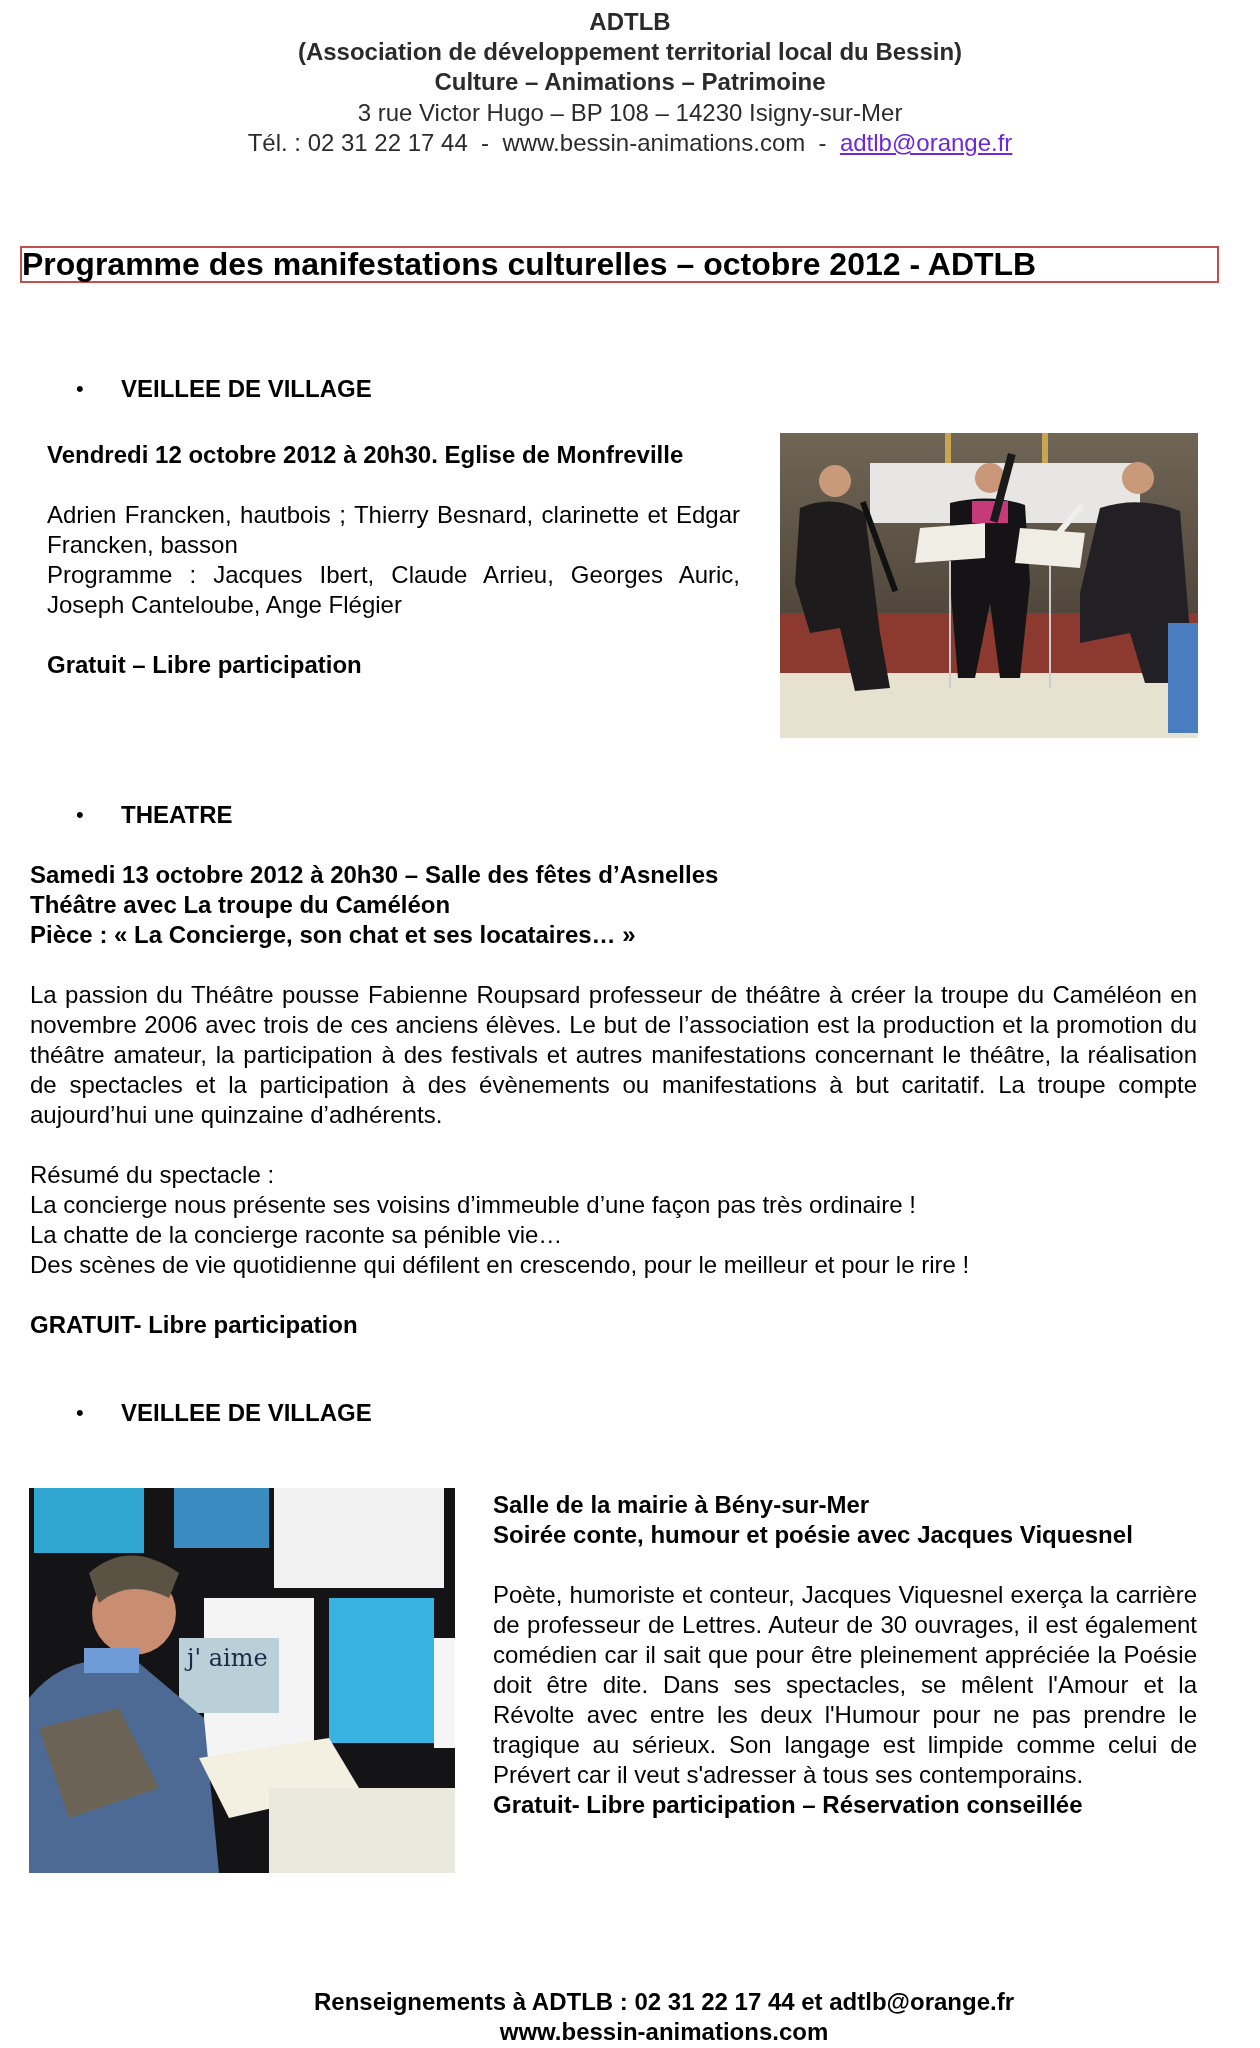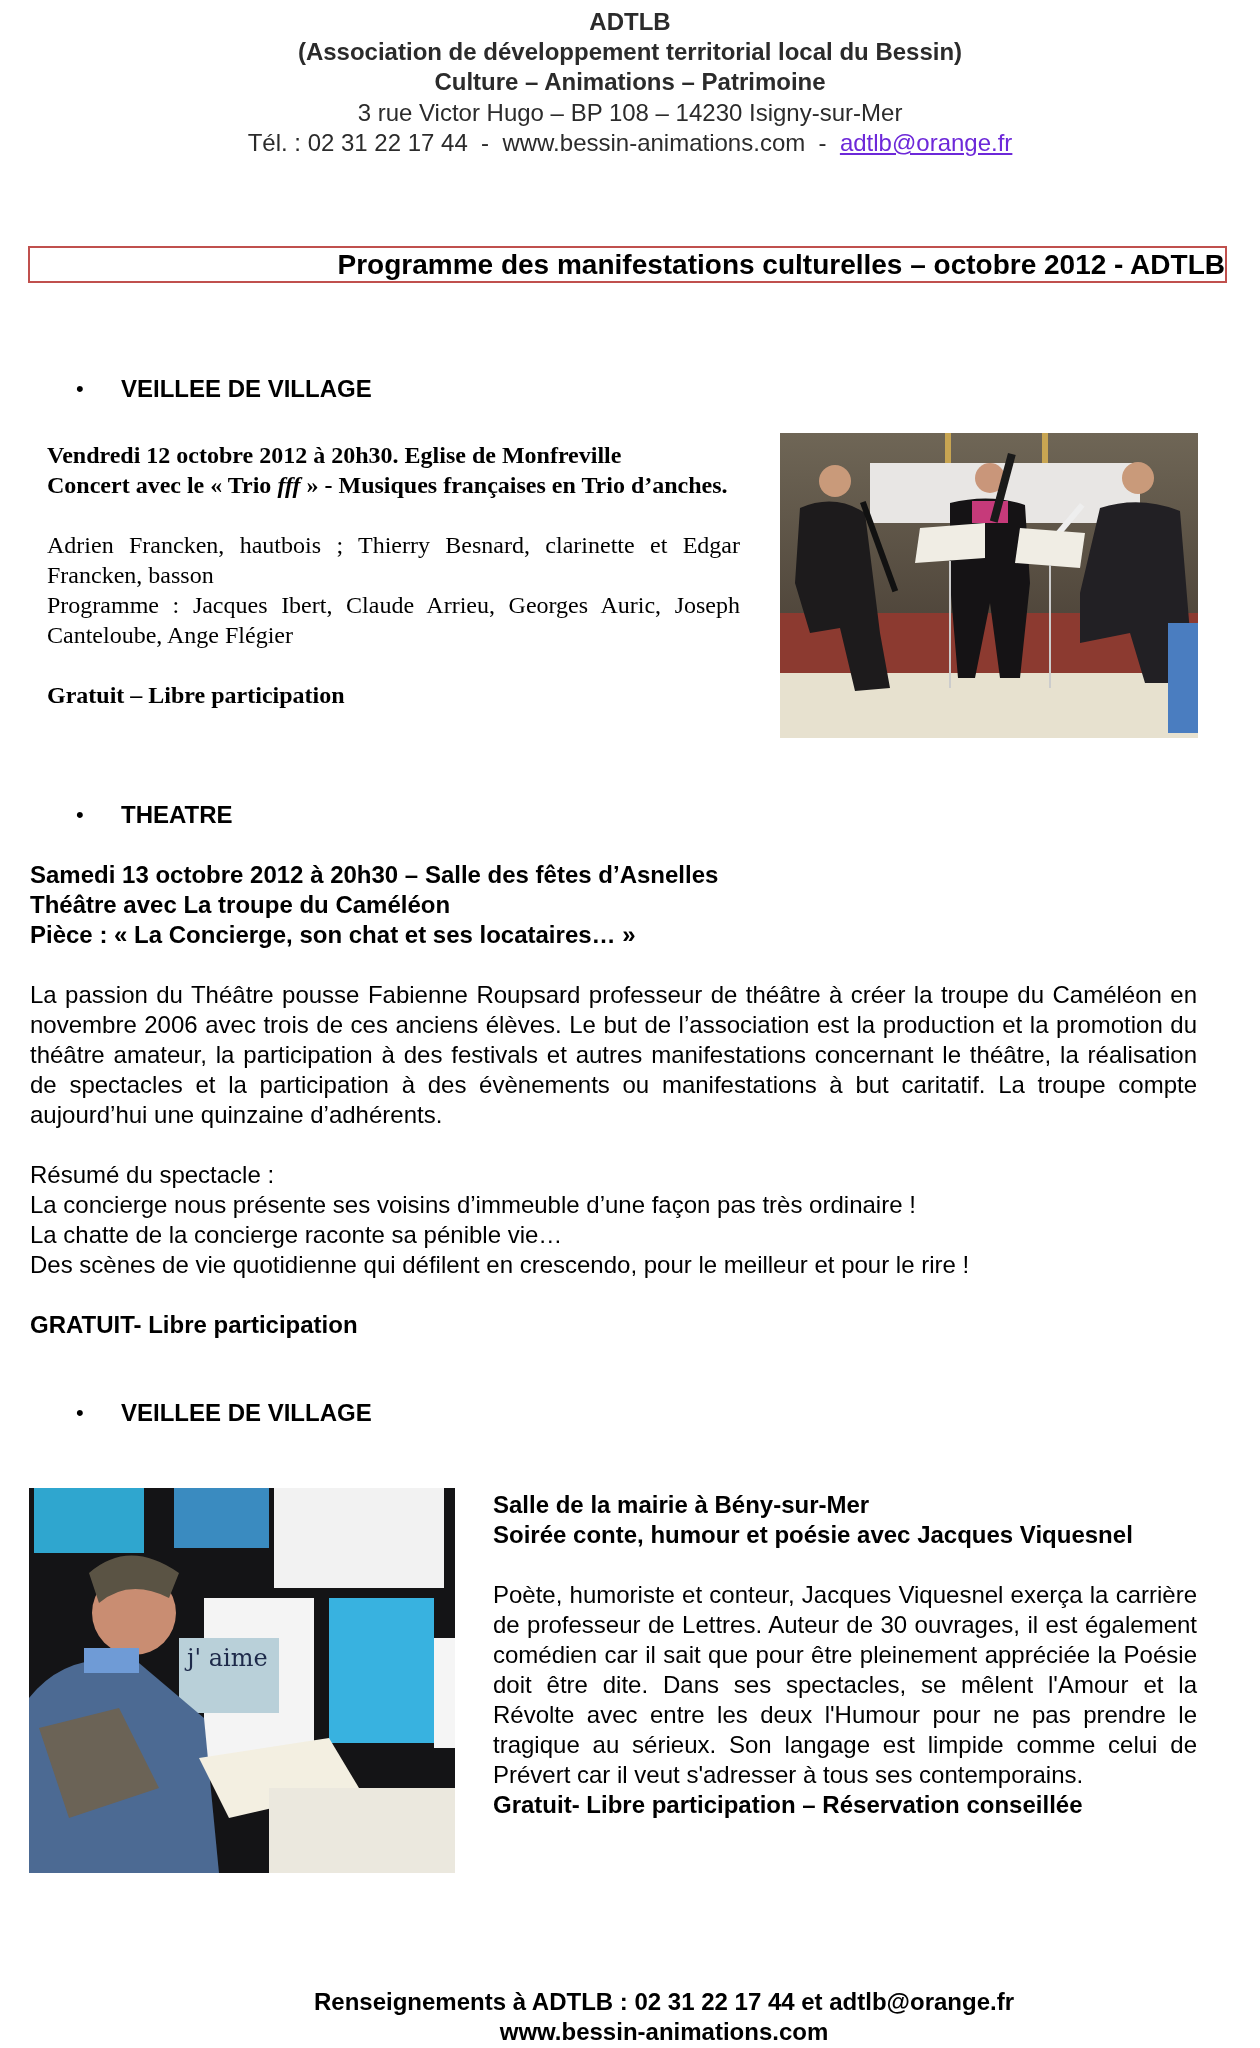--- a/index.html
+++ b/index.html
@@ -2,22 +2,22 @@
 <html><head>
 <meta charset="utf-8">
 <style>
   html, body { margin: 0; padding: 0; background: #ffffff; }
   body { width: 1260px; height: 2048px; position: relative; overflow: hidden;
          font-family: "Liberation Sans", "DejaVu Sans", sans-serif; color: #000; }
   .abs { position: absolute; }
   .hdr { left: 0; width: 1260px; text-align: center; font-size: 24px; line-height: 30px; color: #2b2b2b; white-space: nowrap; }
   .hdr.b { font-weight: bold; }
   .hdr a { color: #6d28d9; text-decoration: underline; }
-  .title-box { left: 28px; top: 246px; width: 1195px; height: 33px; border: 2px solid #c0504d;
-               text-align: right; font-weight: bold; font-size: 28px; line-height: 33px; white-space: nowrap; }
+  .title-box { left: 20px; top: 246px; width: 1195px; height: 33px; border: 2px solid #c0504d;
+               text-align: left; font-weight: bold; font-size: 32px; line-height: 33px; white-space: nowrap; }
   .heading { font-weight: bold; font-size: 24px; line-height: 30px; white-space: nowrap; }
   .bullet { font-size: 22px; line-height: 30px; }
   .txt { font-size: 24px; line-height: 30px; }
   .just { text-align: justify; text-align-last: left; }
   .b { font-weight: bold; }
   .gap { height: 30px; }
   .photo { overflow: hidden; }
   .footer { left: 0; width: 1260px; text-align: center; font-weight: bold; font-size: 24px; line-height: 30px; white-space: nowrap; padding-left: 34px; }
 </style>
 </head>
@@ -31,25 +31,22 @@
   <span style="white-space:pre;">Tél. : 02 31 22 17 44  -  www.bessin-animations.com  -  </span><a href="#">adtlb@orange.fr</a>
 </div>
 
 <div class="abs title-box">Programme des manifestations culturelles – octobre 2012 - ADTLB</div>
 
 <div class="abs" style="left:76px; top:374px;">
   <span class="bullet" style="position:absolute; left:0; top:0;">•</span>
   <span class="heading" style="position:absolute; left:45px; top:0;">VEILLEE DE VILLAGE</span>
 </div>
 
-<div class="abs" style="left:47px; top:440px; width:693px;font-family:Liberation Serif, serif;">
+<div class="abs" style="left:47px; top:440px; width:693px;">
   <div class="txt b" style="white-space:nowrap;">Vendredi 12 octobre 2012 à 20h30. Eglise de Monfreville</div>
-  <div class="txt b just">
-    <span>Concert avec le « Trio </span><i>fff</i><span> » - Musiques françaises en Trio d’anches.</span>
-  </div>
   <div class="gap"></div>
   <div class="txt just">Adrien Francken, hautbois ; Thierry Besnard, clarinette et Edgar Francken, basson</div>
   <div class="txt just">Programme : Jacques Ibert, Claude Arrieu, Georges Auric, Joseph Canteloube, Ange Flégier</div>
   <div class="gap"></div>
   <div class="txt b">Gratuit – Libre participation</div>
 </div>
 
 <div class="abs photo" style="left:780px; top:433px; width:418px; height:305px;">
   <svg width="418" height="305" viewBox="0 0 418 305">
     <defs>

